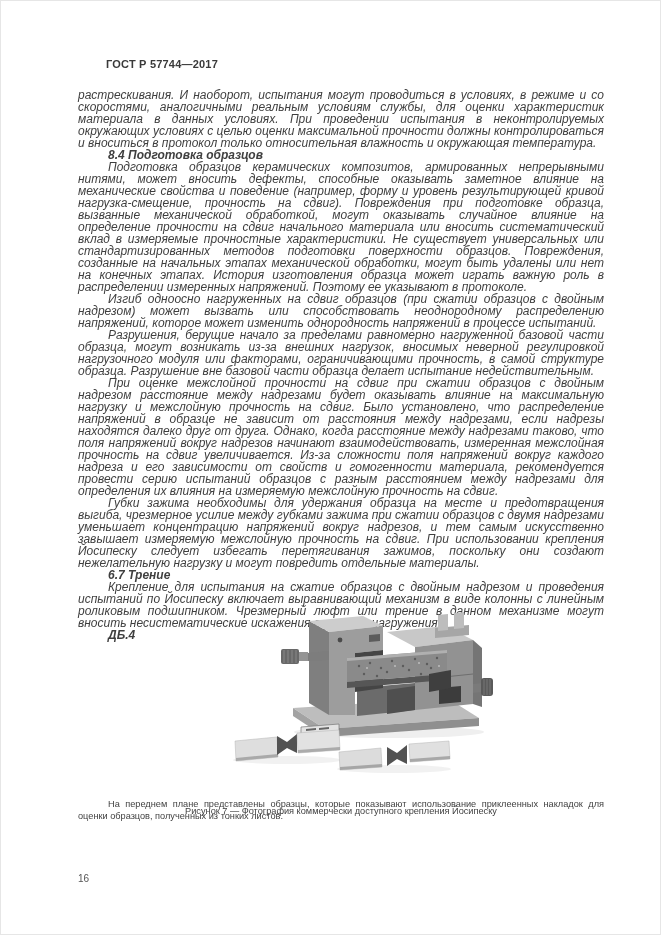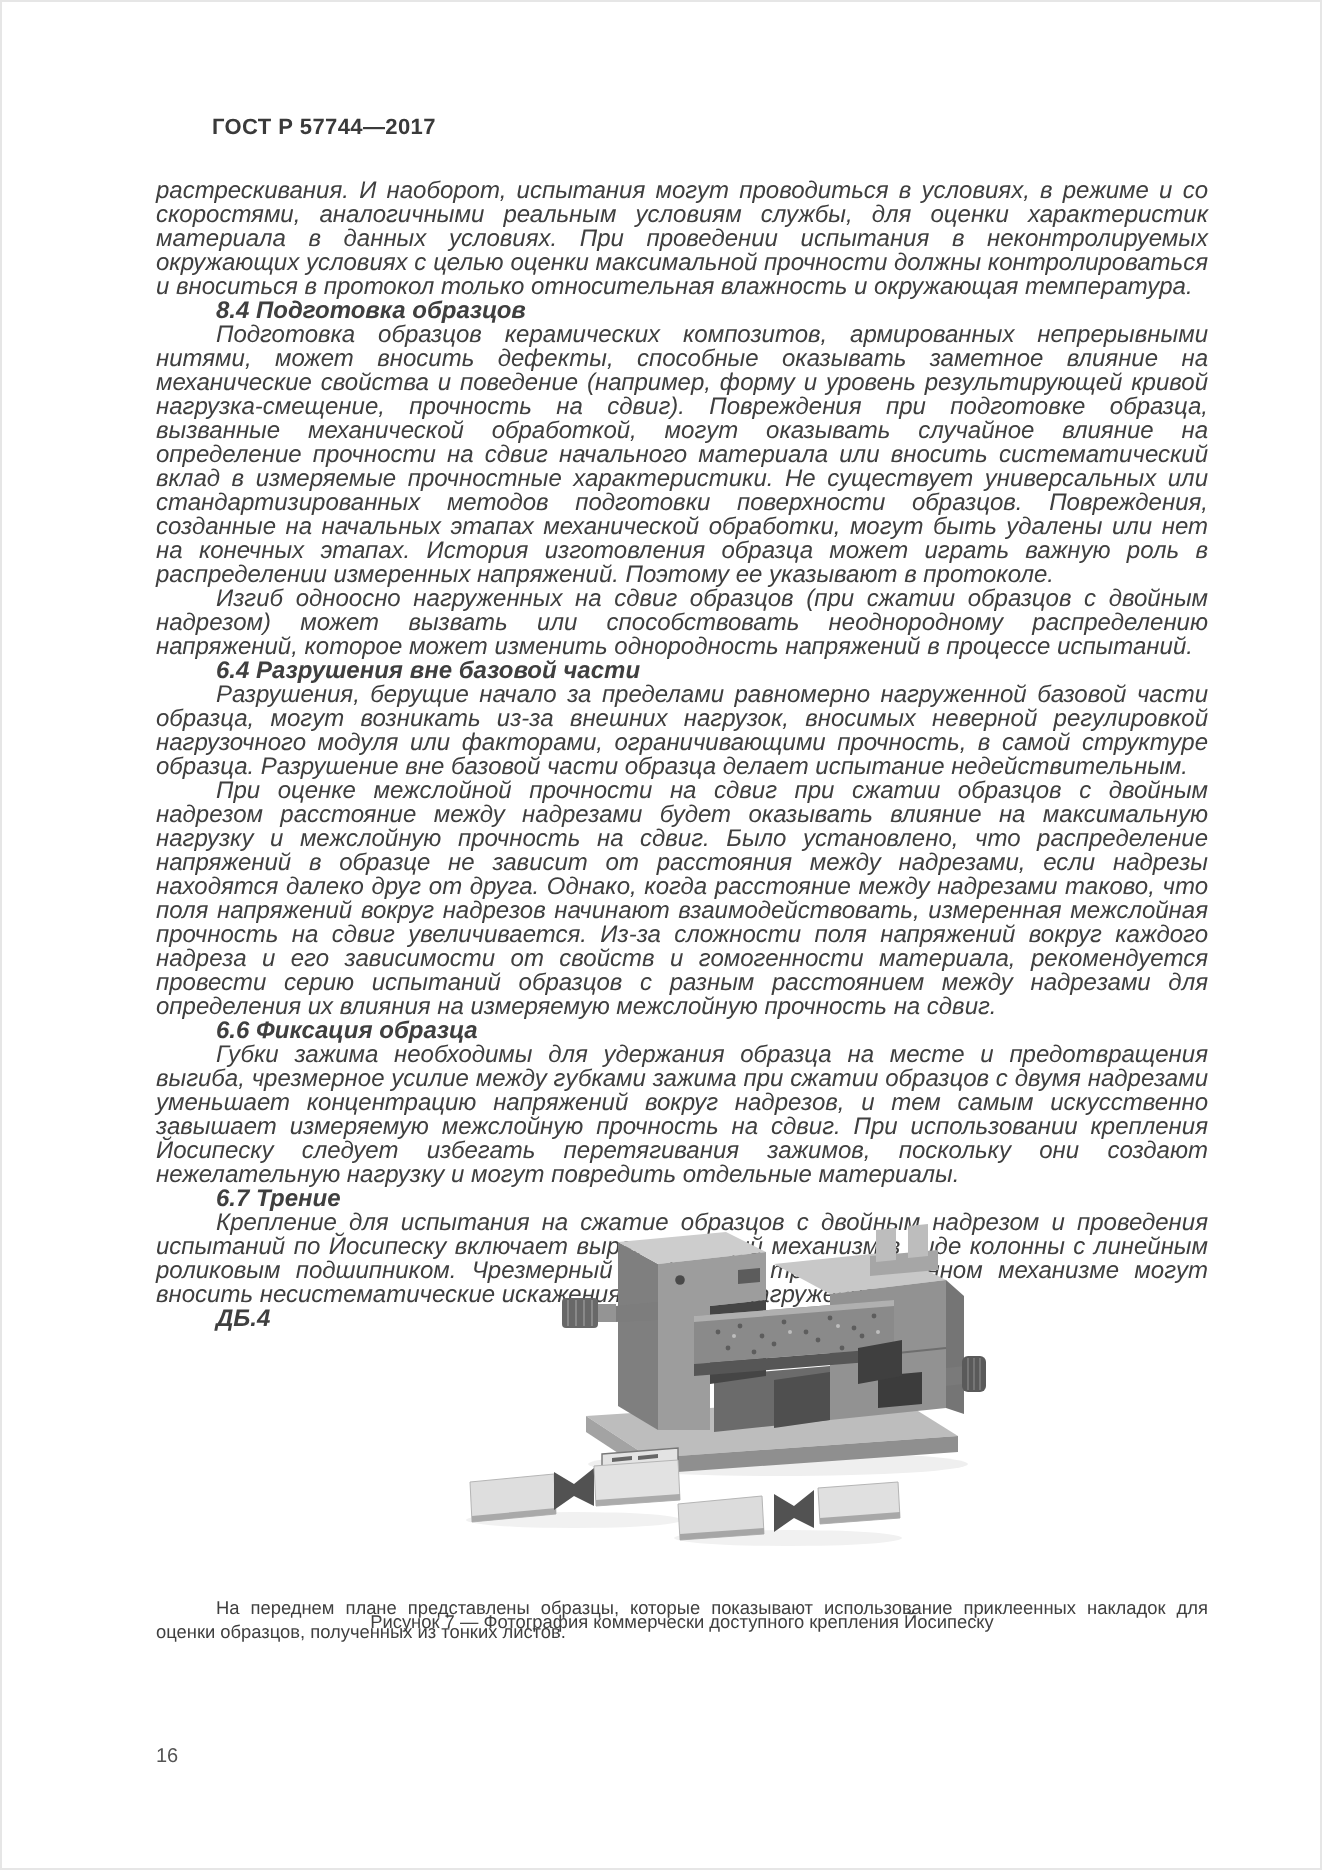--- a/index.html
+++ b/index.html
@@ -86,24 +86,22 @@
 
 <div class="page">
 
   <div class="doc-header">ГОСТ Р 57744—2017</div>
 
   <div class="text-flow">
     <p class="para no-indent">растрескивания. И наоборот, испытания могут проводиться в условиях, в режиме и со скоростями, аналогичными реальным условиям службы, для оценки характеристик материала в данных условиях. При проведении испытания в неконтролируемых окружающих условиях с целью оценки максимальной прочности должны контролироваться и вноситься в протокол только относительная влажность и окружающая температура.</p>
     <p class="heading">8.4 Подготовка образцов</p>
     <p class="para">Подготовка образцов керамических композитов, армированных непрерывными нитями, может вносить дефекты, способные оказывать заметное влияние на механические свойства и поведение (например, форму и уровень результирующей кривой нагрузка-смещение, прочность на сдвиг). Повреждения при подготовке образца, вызванные механической обработкой, могут оказывать случайное влияние на определение прочности на сдвиг начального материала или вносить систематический вклад в измеряемые прочностные характеристики. Не существует универсальных или стандартизированных методов подготовки поверхности образцов. Повреждения, созданные на начальных этапах механической обработки, могут быть удалены или нет на конечных этапах. История изготовления образца может играть важную роль в распределении измеренных напряжений. Поэтому ее указывают в протоколе.</p>
     <p class="para">Изгиб одноосно нагруженных на сдвиг образцов (при сжатии образцов с двойным надрезом) может вызвать или способствовать неоднородному распределению напряжений, которое может изменить однородность напряжений в процессе испытаний.</p>
-    <p class="heading">6.4 Разрушения вне базовой части</p>
     <p class="para">Разрушения, берущие начало за пределами равномерно нагруженной базовой части образца, могут возникать из-за внешних нагрузок, вносимых неверной регулировкой нагрузочного модуля или факторами, ограничивающими прочность, в самой структуре образца. Разрушение вне базовой части образца делает испытание недействительным.</p>
     <p class="para">При оценке межслойной прочности на сдвиг при сжатии образцов с двойным надрезом расстояние между надрезами будет оказывать влияние на максимальную нагрузку и межслойную прочность на сдвиг. Было установлено, что распределение напряжений в образце не зависит от расстояния между надрезами, если надрезы находятся далеко друг от друга. Однако, когда расстояние между надрезами таково, что поля напряжений вокруг надрезов начинают взаимодействовать, измеренная межслойная прочность на сдвиг увеличивается. Из-за сложности поля напряжений вокруг каждого надреза и его зависимости от свойств и гомогенности материала, рекомендуется провести серию испытаний образцов с разным расстоянием между надрезами для определения их влияния на измеряемую межслойную прочность на сдвиг.</p>
-    <p class="heading">6.6 Фиксация образца</p>
     <p class="para">Губки зажима необходимы для удержания образца на месте и предотвращения выгиба, чрезмерное усилие между губками зажима при сжатии образцов с двумя надрезами уменьшает концентрацию напряжений вокруг надрезов, и тем самым искусственно завышает измеряемую межслойную прочность на сдвиг. При использовании крепления Йосипеску следует избегать перетягивания зажимов, поскольку они создают нежелательную нагрузку и могут повредить отдельные материалы.</p>
     <p class="heading">6.7 Трение</p>
     <p class="para">Крепление для испытания на сжатие образцов с двойным надрезом и проведения испытаний по Йосипеску включает выравнивающий механизм в виде колонны с линейным роликовым подшипником. Чрезмерный люфт или трение в данном механизме могут вносить несистематические искажения в условия нагружения.</p>
     <p class="heading">ДБ.4</p>
   </div>
 
   <div class="figure-area">
     <svg width="305" height="168" viewBox="0 0 305 168" xmlns="http://www.w3.org/2000/svg">
 
       <ellipse cx="200" cy="124" rx="95" ry="6" fill="#efefef"></ellipse>

